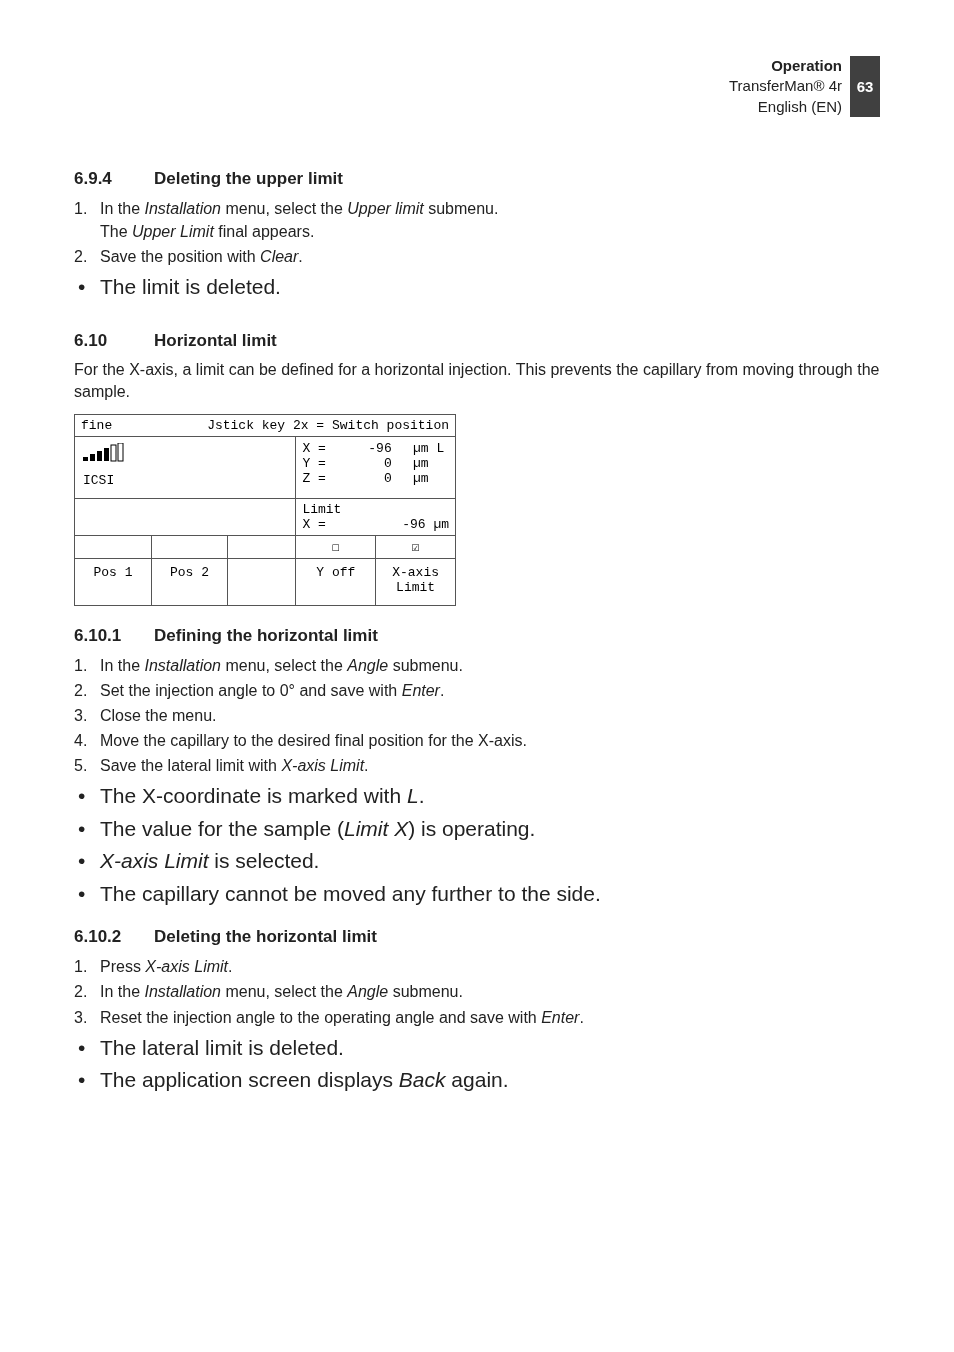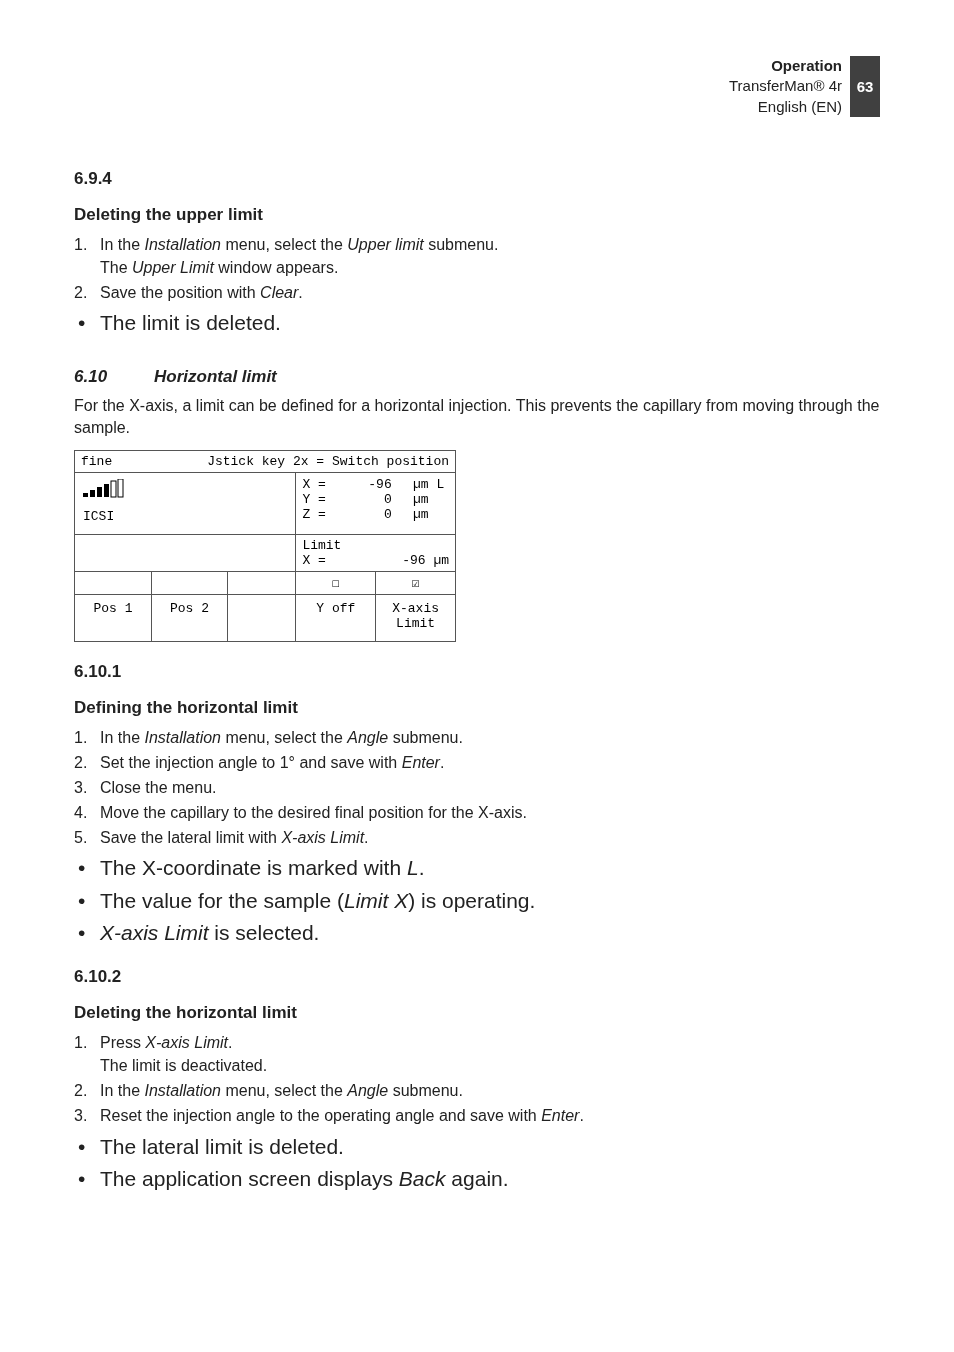--- a/index.html
+++ b/index.html
@@ -6,23 +6,23 @@
   html, body { width: 954px; background: #fff; font-family: "Segoe UI", "Helvetica Neue", Arial, sans-serif; color: #222; }
   body { padding: 56px 74px 60px 74px; }
   
 
   .hrow { display:flex; justify-content:flex-end; }
   .hrow .lines { text-align:right; font-size:15px; line-height:1.35; }
   .hrow .lines .b { font-weight:700; }
   .hrow .pg { margin-left:8px; width:30px; background:#404040; color:#fff; font-weight:700; font-size:15px; display:flex; align-items:center; justify-content:center; }
   
 
-  h3.sec { font-size: 17px; font-weight: 700; margin: 28px 0 8px 0; display:flex; gap:16px;font-style:italic;}
+  h3.sec { font-size: 17px; font-weight: 700; margin: 28px 0 8px 0; display:flex; gap:16px;}
   h3.sec .num { min-width: 64px; }
-  h3.sub { font-size: 17px; font-weight: 700; margin: 18px 0 8px 0; display:flex; gap:16px;flex-direction:column;}
+  h3.sub { font-size: 17px; font-weight: 700; margin: 18px 0 8px 0; display:flex; gap:16px;}
   h3.sub .num { min-width: 64px; }
   p.body { font-size: 16px; line-height: 1.4; margin: 6px 0 10px 0; }
 
   ol.steps { list-style: none; padding: 0; margin: 0 0 4px 0; }
   ol.steps > li { font-size: 16px; line-height: 1.45; padding-left: 26px; position: relative; margin: 2px 0; }
   ol.steps > li .marker { position: absolute; left: 0; top: 0; }
   ol.steps > li .cont { display:block; }
 
   ul.bul { list-style: none; padding: 0; margin: 0 0 14px 0; }
   ul.bul > li { font-size: 21px; line-height: 1.45; padding-left: 26px; position: relative; margin: 2px 0; }
@@ -77,21 +77,21 @@
 
 <h3 class="sub">
   <span class="num">6.9.4</span>
   <span>Deleting the upper limit</span>
 </h3>
 
 <ol class="steps">
   <li>
     <span class="marker">1.</span>
     <span>In the </span><span class="ital">Installation</span><span> menu, select the </span><span class="ital">Upper limit</span><span> submenu.</span>
-    <span class="cont"><span>The </span><span class="ital">Upper Limit</span><span> window appears.</span></span>
+    <span class="cont"><span>The </span><span class="ital">Upper Limit</span><span> final appears.</span></span>
   </li>
   <li>
     <span class="marker">2.</span>
     <span>Save the position with </span><span class="ital">Clear</span><span>.</span>
   </li>
 </ol>
 <ul class="bul">
   <li>The limit is deleted.</li>
 </ul>
 
@@ -171,46 +171,46 @@
 
 <h3 class="sub">
   <span class="num">6.10.1</span>
   <span>Defining the horizontal limit</span>
 </h3>
 <ol class="steps">
   <li><span class="marker">1.</span>
     <span>In the </span><span class="ital">Installation</span><span> menu, select the </span><span class="ital">Angle</span><span> submenu.</span>
   </li>
   <li><span class="marker">2.</span>
-    <span>Set the injection angle to 1° and save with </span><span class="ital">Enter</span><span>.</span>
+    <span>Set the injection angle to 0° and save with </span><span class="ital">Enter</span><span>.</span>
   </li>
   <li><span class="marker">3.</span>
     <span>Close the menu.</span>
   </li>
   <li><span class="marker">4.</span>
     <span>Move the capillary to the desired final position for the X-axis.</span>
   </li>
   <li><span class="marker">5.</span>
     <span>Save the lateral limit with </span><span class="ital">X-axis Limit</span><span>.</span>
   </li>
 </ol>
 <ul class="bul">
   <li><span>The X-coordinate is marked with </span><span class="ital">L</span><span>.</span></li>
   <li><span>The value for the sample (</span><span class="ital">Limit X</span><span>) is operating.</span></li>
   <li><span class="ital">X-axis Limit</span><span> is selected.</span></li>
+  <li>The capillary cannot be moved any further to the side.</li>
 </ul>
 
 <h3 class="sub">
   <span class="num">6.10.2</span>
   <span>Deleting the horizontal limit</span>
 </h3>
 <ol class="steps">
   <li><span class="marker">1.</span>
     <span>Press </span><span class="ital">X-axis Limit</span><span>.</span>
-    <span class="cont">The limit is deactivated.</span>
   </li>
   <li><span class="marker">2.</span>
     <span>In the </span><span class="ital">Installation</span><span> menu, select the </span><span class="ital">Angle</span><span> submenu.</span>
   </li>
   <li><span class="marker">3.</span>
     <span>Reset the injection angle to the operating angle and save with </span><span class="ital">Enter</span><span>.</span>
   </li>
 </ol>
 <ul class="bul">
   <li>The lateral limit is deleted.</li>

